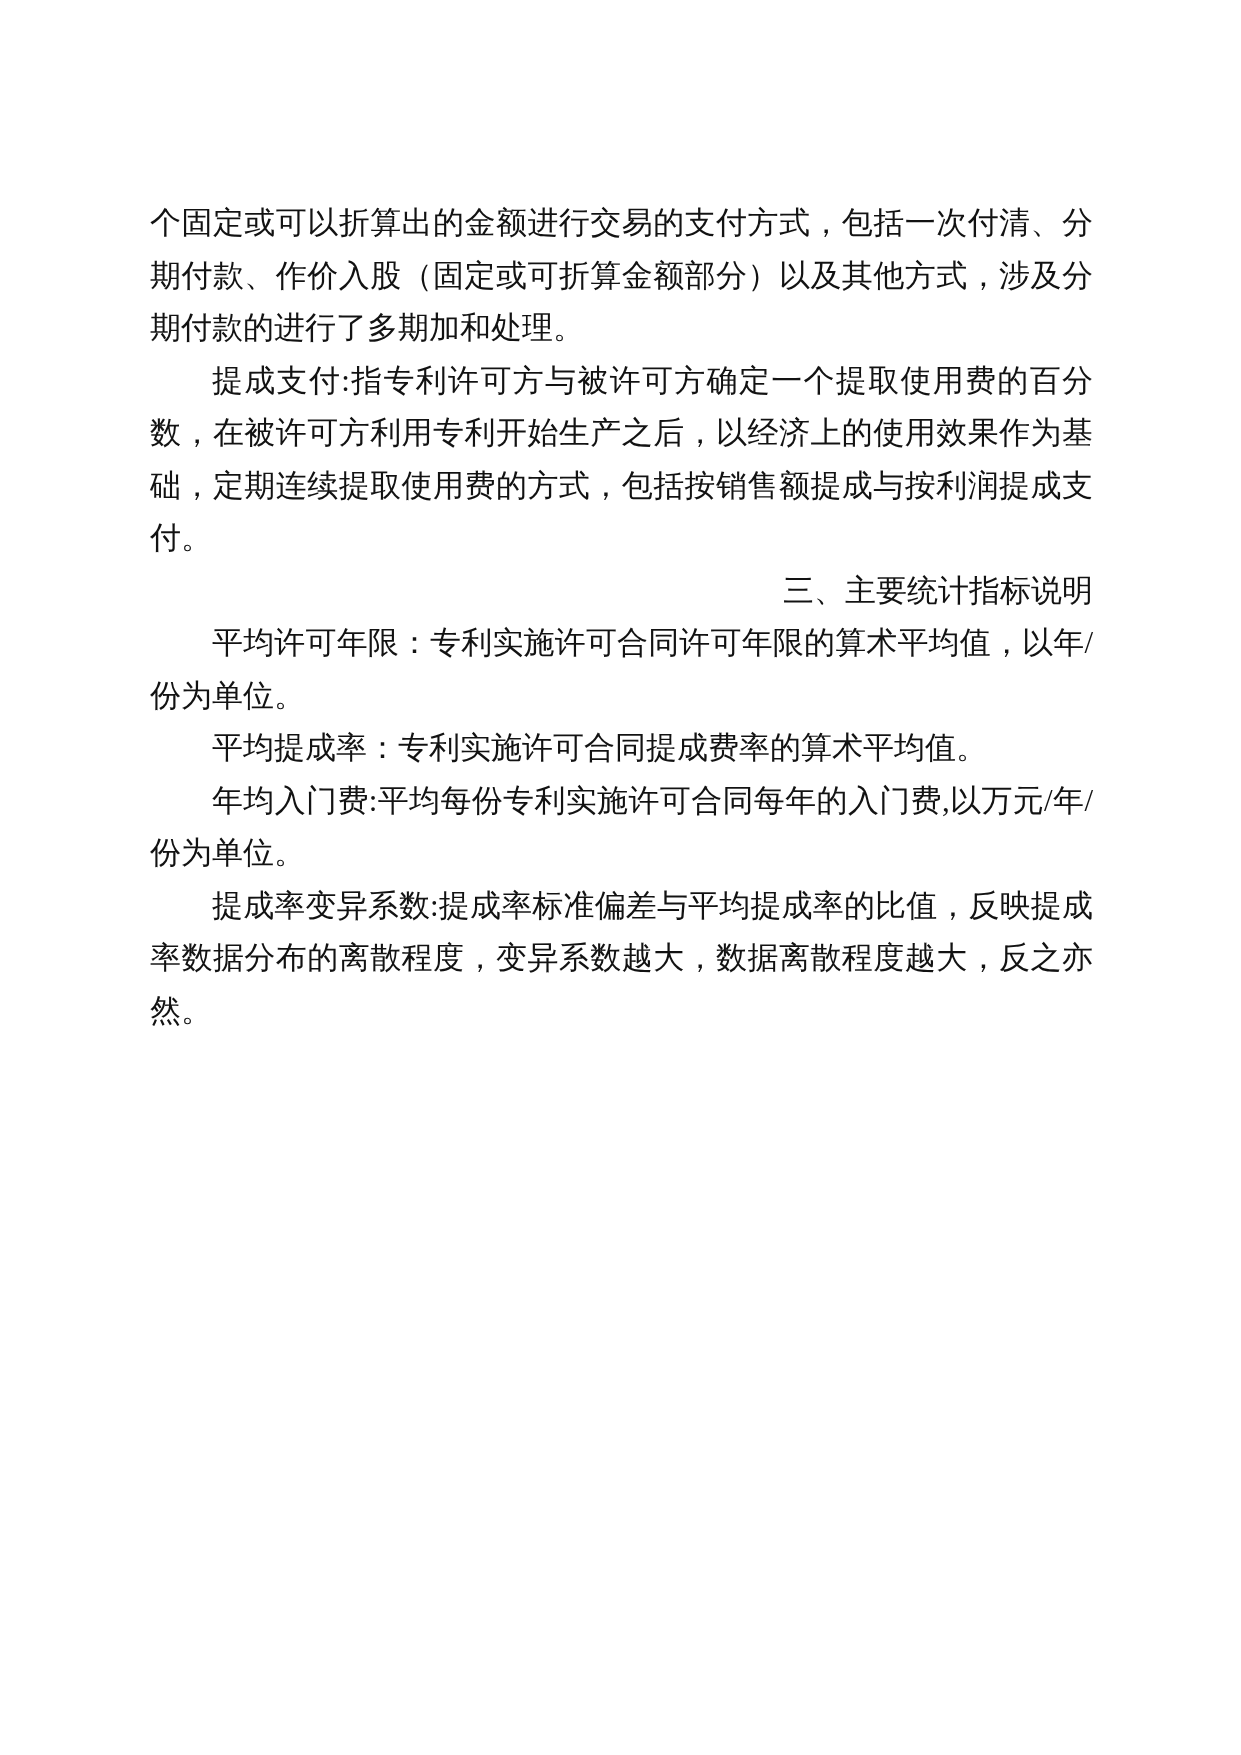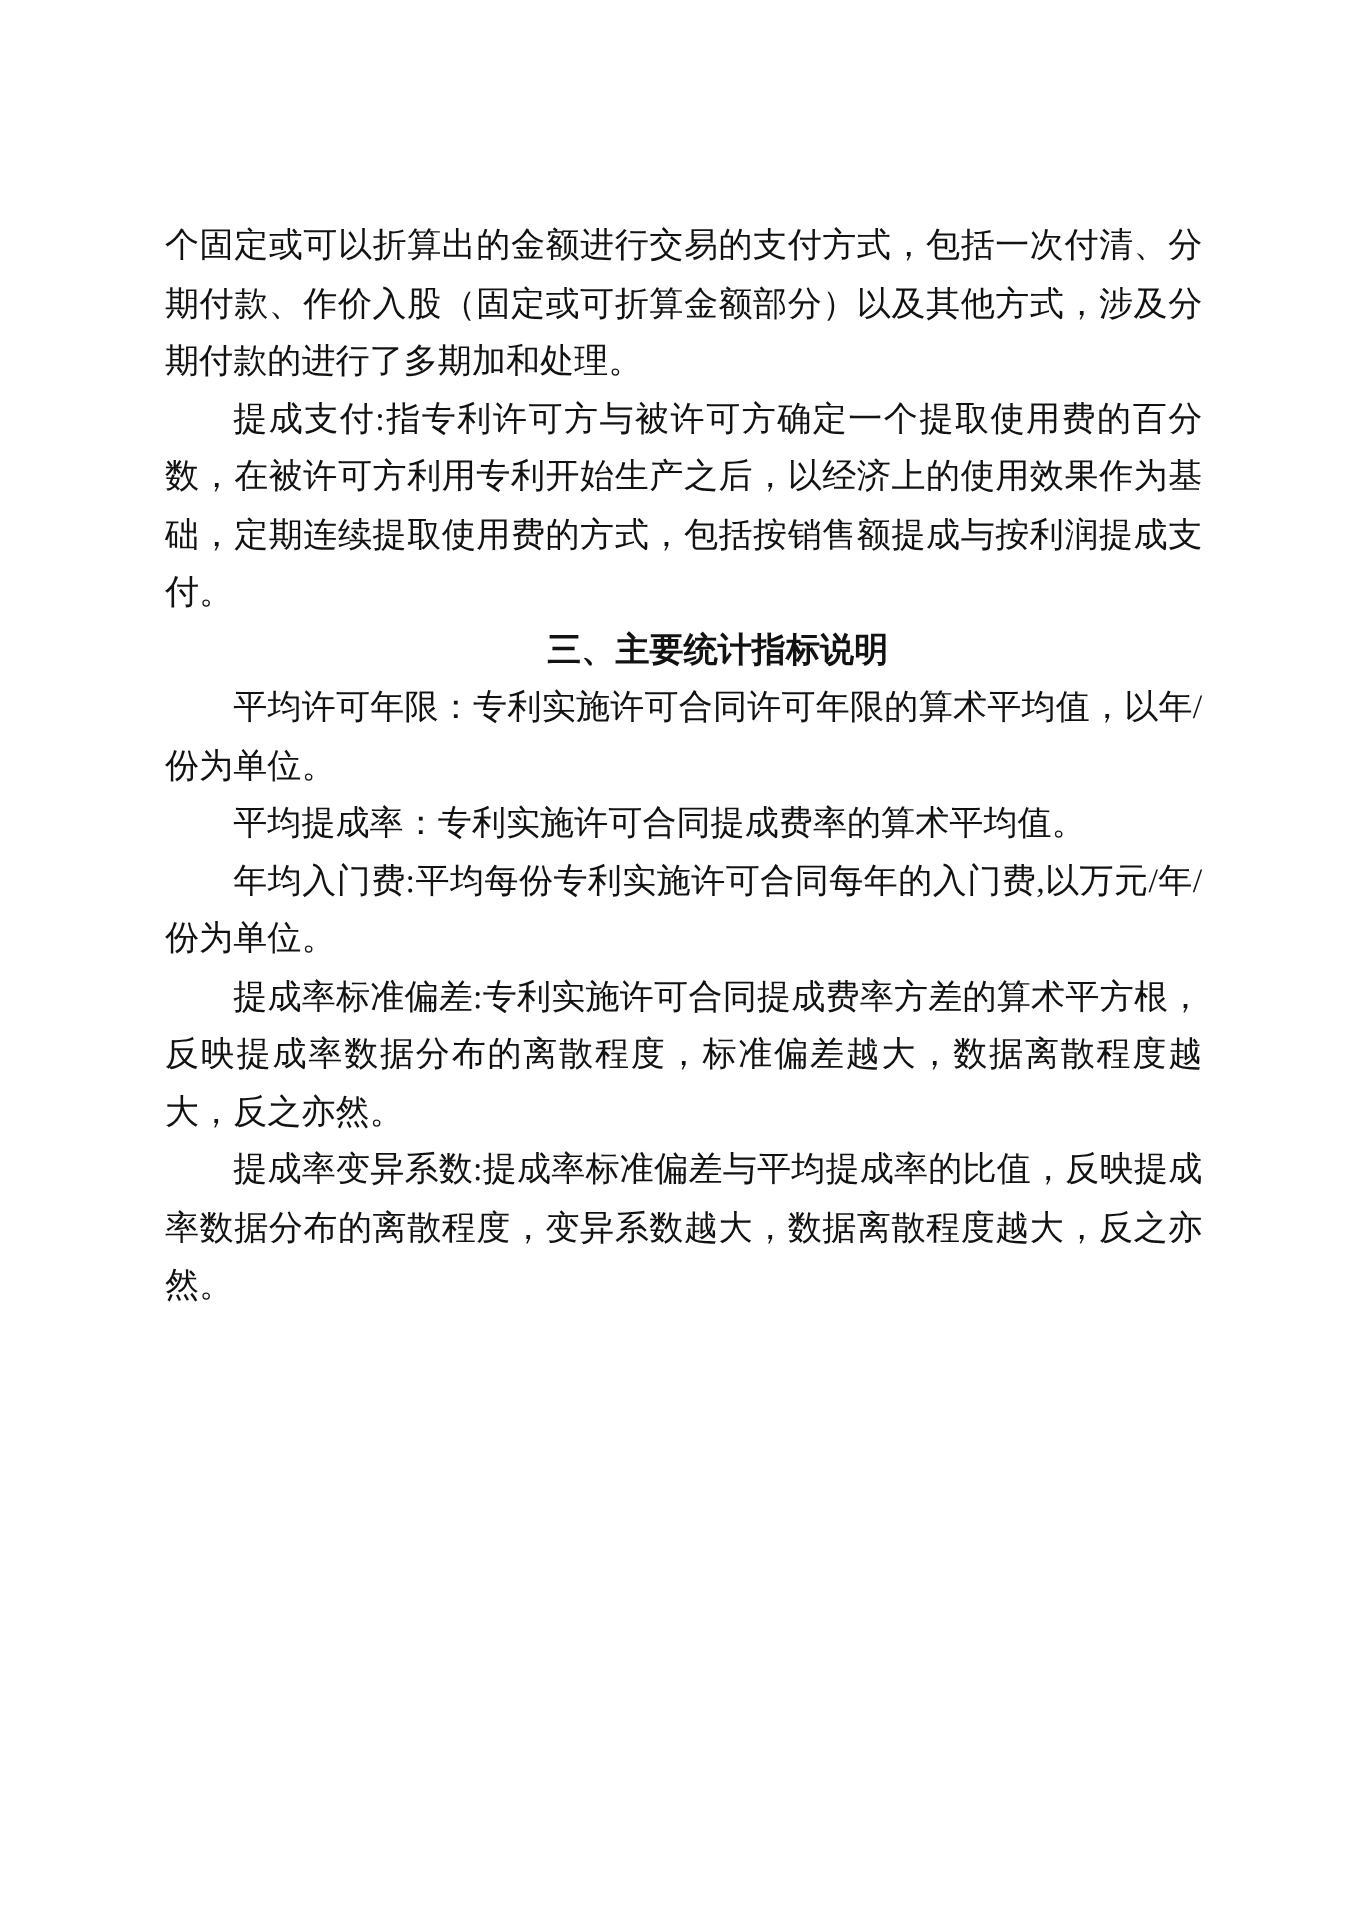--- a/index.html
+++ b/index.html
@@ -26,32 +26,31 @@
   }
   .doc-body p {
     margin: 0;
     padding: 0;
   }
   .doc-body p.indent {
     text-indent: 2em;
   }
   .doc-body p.heading {
     font-family: "Liberation Sans", "DejaVu Sans", sans-serif;
-    font-weight: bold;
+    font-weight: normal;
     text-indent: 2em;
-    text-align: center;
+    text-align: right;
   }
 </style>
 </head>
 <body>
 
 <div class="page">
   <div class="doc-body">
     <p>个固定或可以折算出的金额进行交易的支付方式，包括一次付清、分期付款、作价入股（固定或可折算金额部分）以及其他方式，涉及分期付款的进行了多期加和处理。</p>
     <p class="indent">提成支付:指专利许可方与被许可方确定一个提取使用费的百分数，在被许可方利用专利开始生产之后，以经济上的使用效果作为基础，定期连续提取使用费的方式，包括按销售额提成与按利润提成支付。</p>
     <p class="heading">三、主要统计指标说明</p>
     <p class="indent">平均许可年限：专利实施许可合同许可年限的算术平均值，以年/份为单位。</p>
     <p class="indent">平均提成率：专利实施许可合同提成费率的算术平均值。</p>
     <p class="indent">年均入门费:平均每份专利实施许可合同每年的入门费,以万元/年/份为单位。</p>
-    <p class="indent">提成率标准偏差:专利实施许可合同提成费率方差的算术平方根，反映提成率数据分布的离散程度，标准偏差越大，数据离散程度越大，反之亦然。</p>
     <p class="indent">提成率变异系数:提成率标准偏差与平均提成率的比值，反映提成率数据分布的离散程度，变异系数越大，数据离散程度越大，反之亦然。</p>
   </div>
 </div>
 
 </body></html>

